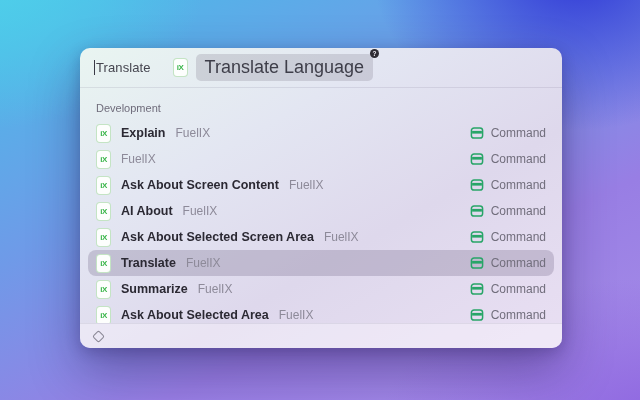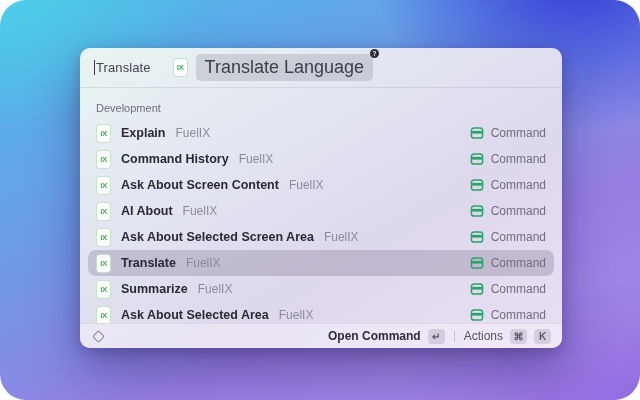--- a/index.html
+++ b/index.html
@@ -8,21 +8,20 @@
     font-family:"Liberation Sans", sans-serif;
     position:relative;
   }
   .desktop {
     position:absolute; inset:0;
     background:
       radial-gradient(55% 70% at 90% -8%, #3137d6 0%, rgba(49,55,214,0) 58%),
       radial-gradient(55% 60% at -2% -5%, #4fd0ea 0%, rgba(79,208,234,0) 62%),
       radial-gradient(70% 55% at 105% 105%, #8d64e0 0%, rgba(141,100,224,0) 65%),
       linear-gradient(155deg, #49bde8 0%, #6f9ae8 38%, #987ee4 68%, #a78ee8 100%);
-    border-radius: 26px;
   }
   .window {
     position:absolute; left:80px; top:48px; width:482px; height:300px;
     border-radius:10px;
     background:linear-gradient(150deg, #e9f5f1 0%, #e3e6f2 32%, #ded8ec 62%, #e9dff3 100%);
     box-shadow:0 22px 50px rgba(25,12,70,0.38), 0 4px 14px rgba(25,12,70,0.22);
     display:flex; flex-direction:column; overflow:hidden;
   }
   
   .searchbar {
@@ -114,21 +113,20 @@
       <svg class="cmd-icon" viewBox="0 0 16 16">
         <rect x="1.6" y="2.2" width="12.8" height="11.6" rx="3" fill="none" stroke="#27a567" stroke-width="1.7"></rect>
         <rect x="2.4" y="5.6" width="11.2" height="3.1" fill="#27a567"></rect>
       </svg>
       <span class="row-type">Command</span>
     </span>
   </div>
 
   <div class="row">
     <span class="ix-badge">iX</span>
-    <span class="row-title">Command History</span>
     <span class="row-sub">FuelIX</span>
     <span class="row-right">
       <svg class="cmd-icon" viewBox="0 0 16 16">
         <rect x="1.6" y="2.2" width="12.8" height="11.6" rx="3" fill="none" stroke="#27a567" stroke-width="1.7"></rect>
         <rect x="2.4" y="5.6" width="11.2" height="3.1" fill="#27a567"></rect>
       </svg>
       <span class="row-type">Command</span>
     </span>
   </div>
 
@@ -207,24 +205,16 @@
         <rect x="2.4" y="5.6" width="11.2" height="3.1" fill="#27a567"></rect>
       </svg>
       <span class="row-type">Command</span>
     </span>
   </div>
 </div>
     </div>
 
     <div class="footer">
       <span class="diamond-icon"></span>
-      <div class="footer-right">
-        <span class="footer-primary">Open Command</span>
-        <kbd>↵</kbd>
-        <span class="vsep"></span>
-        <span class="footer-secondary">Actions</span>
-        <kbd>⌘</kbd>
-        <kbd>K</kbd>
-      </div>
     </div>
 
   </div>
 </div>
 
 </body></html>

